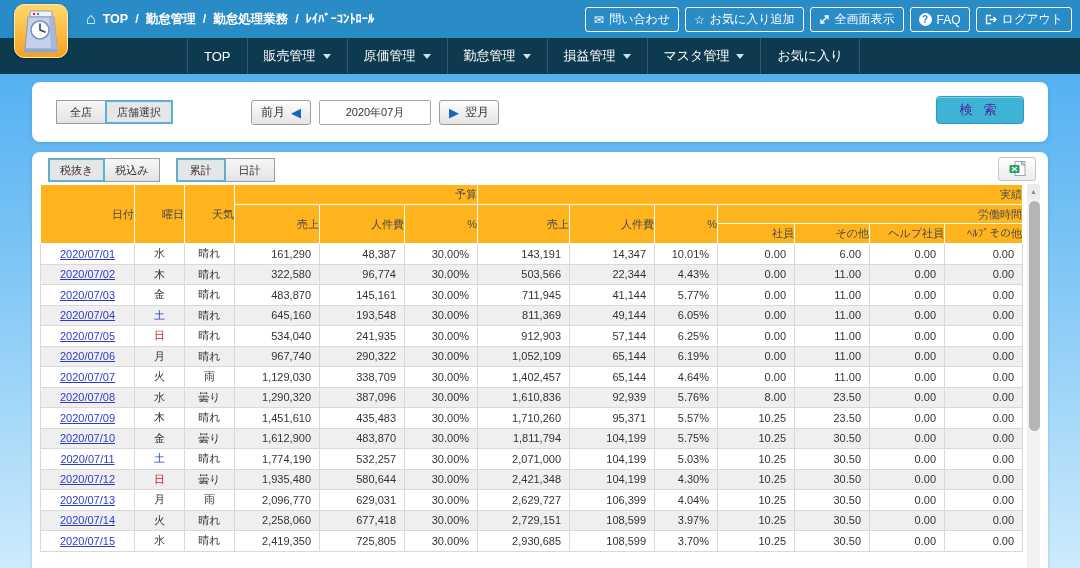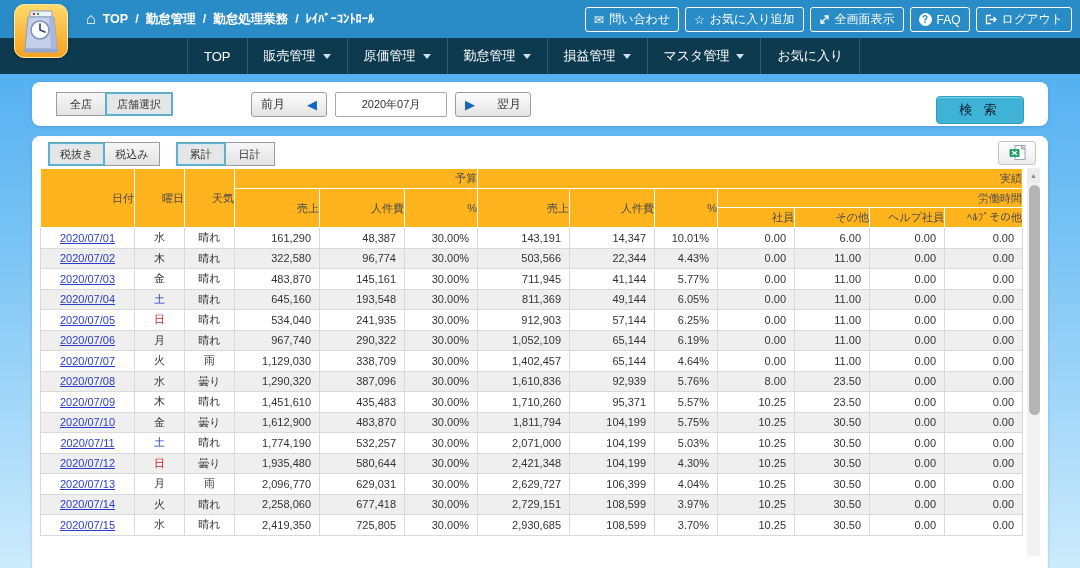--- a/index.html
+++ b/index.html
@@ -28,42 +28,42 @@
   .navbar { height:36px; background:#0e3a4f; display:flex; align-items:stretch; padding-left:187px; }
   .nav-item { display:flex; align-items:center; padding:0 16px; color:#fff; font-size:13px;
     border-right:1px solid #2e5d73; cursor:pointer; white-space:nowrap; }
   .nav-item:first-child { border-left:1px solid #2e5d73; }
   .chev { width:0; height:0; border-left:4px solid transparent; border-right:4px solid transparent;
     border-top:5px solid #cfe3ec; margin-left:7px; }
 
   
   .content { padding:8px 32px 0 32px; }
   .panel { background:#fff; border-radius:8px; box-shadow:0 1px 3px rgba(20,80,120,.25); }
-  .panel1 { height:44px; display:flex; align-items:center; padding:0 24px; position:relative; margin-bottom:10px; }
+  .panel1 { height:60px; display:flex; align-items:center; padding:0 24px; position:relative; margin-bottom:10px; }
   .panel2 { height:440px; padding:4px 8px 0 8px; }
 
   
   .pair { display:flex; align-items:center; }
   .tgl { height:24px; min-width:50px; padding:0 10px; font-size:11px; color:#333;
     background:linear-gradient(180deg,#f7f7f7,#e3e3e3); border:1px solid #9c9c9c;
     display:flex; align-items:center; justify-content:center; cursor:pointer; }
   .tgl + .tgl { margin-left:-1px; }
   .tgl.sel { border:2px solid #63aec8; box-shadow:inset 0 0 0 1px #cfeaf4; background:#e6e6e6; z-index:2; }
 
   
   .month-group { margin-left:78px; display:flex; align-items:center; gap:8px; }
   .mini-btn { height:25px; padding:0 9px; font-size:12px; color:#333;
     background:linear-gradient(180deg,#fdfdfd,#e4e4e4); border:1px solid #9c9c9c; border-radius:3px;
-    display:flex; align-items:center; gap:22px; cursor:pointer; }
+    display:flex; align-items:center; gap:6px; cursor:pointer; }
   .tri { color:#1565c0; font-size:13px; line-height:1; }
   .month-box { width:112px; height:25px; line-height:23px; text-align:center; border:1px solid #a8a8a8;
     background:#fff; font-size:11px; color:#333; border-radius:2px; }
   .search-btn { position:absolute; right:24px; top:14px; width:88px; height:28px;
-    background:#3eb3d5; border:1px solid #2d9cbd; border-radius:4px; color:#0f172a;
-    font-size:13px; letter-spacing:4px; cursor:pointer; box-shadow:inset 0 1px 0 #7fd2e8; }
+    background:#3eb3d5; border:1px solid #2d9cbd; border-radius:4px; color:#4c1d95;
+    font-size:13px; letter-spacing:4px; cursor:pointer; box-shadow:inset 0 1px 0 #7fd2e8;font-family:Liberation Serif, serif; }
 
   
   .toggle-row { height:24px; margin:2px 0 2px 8px; display:flex; align-items:center; position:relative; }
   .toggle-row .pair + .pair { margin-left:16px; }
   .excel-btn { position:absolute; right:4px; top:-1px; width:38px; height:24px;
     border:1px solid #c4c4c4; border-radius:3px; background:linear-gradient(180deg,#fff,#ececec);
     display:flex; align-items:center; justify-content:center; cursor:pointer; }
 
   
   .table-wrap { display:flex; align-items:flex-start; }

